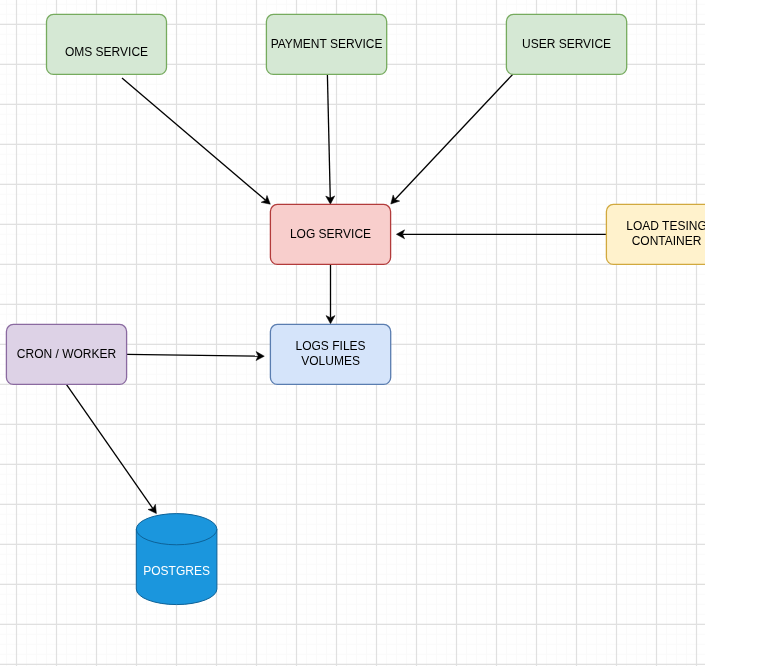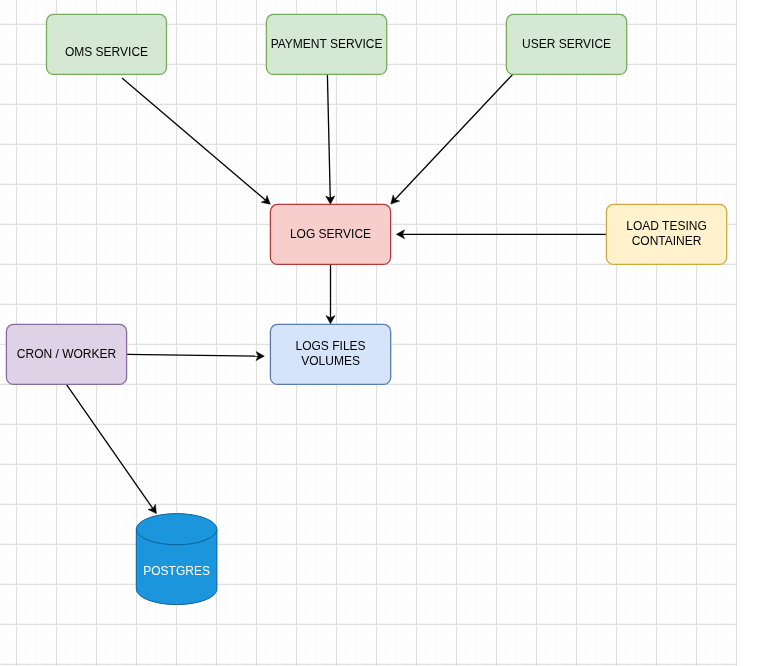--- a/index.html
+++ b/index.html
@@ -2,21 +2,21 @@
 <html><head>
 <meta charset="utf-8">
 <title>Architecture Diagram</title>
 <style>
   html, body { margin:0; padding:0; }
   body {
     width:776px; height:666px; overflow:hidden;
     background:#ffffff;
     font-family:"Liberation Sans", sans-serif;
   }
-  #canvas { position:relative; width:705px; height:666px; overflow:hidden;padding-left:32px; }
+  #canvas { position:relative; width:705px; height:666px; overflow:hidden; }
   #canvas > svg { position:absolute; left:0; top:0; }
   text { font-family:"Liberation Sans", sans-serif; font-size:12px; }
   .node-body { cursor:pointer; }
 </style>
 </head>
 <body>
 
 <div id="canvas">
   <svg id="grid" width="776" height="666">
       <g stroke="#fafafa" stroke-width="1">

